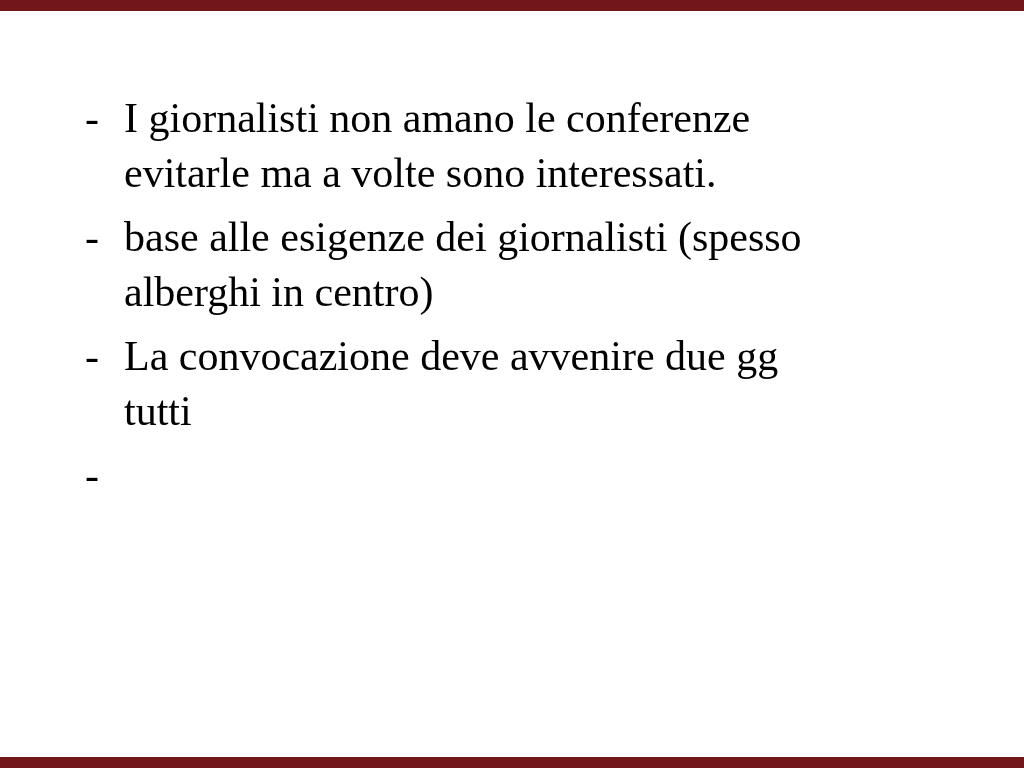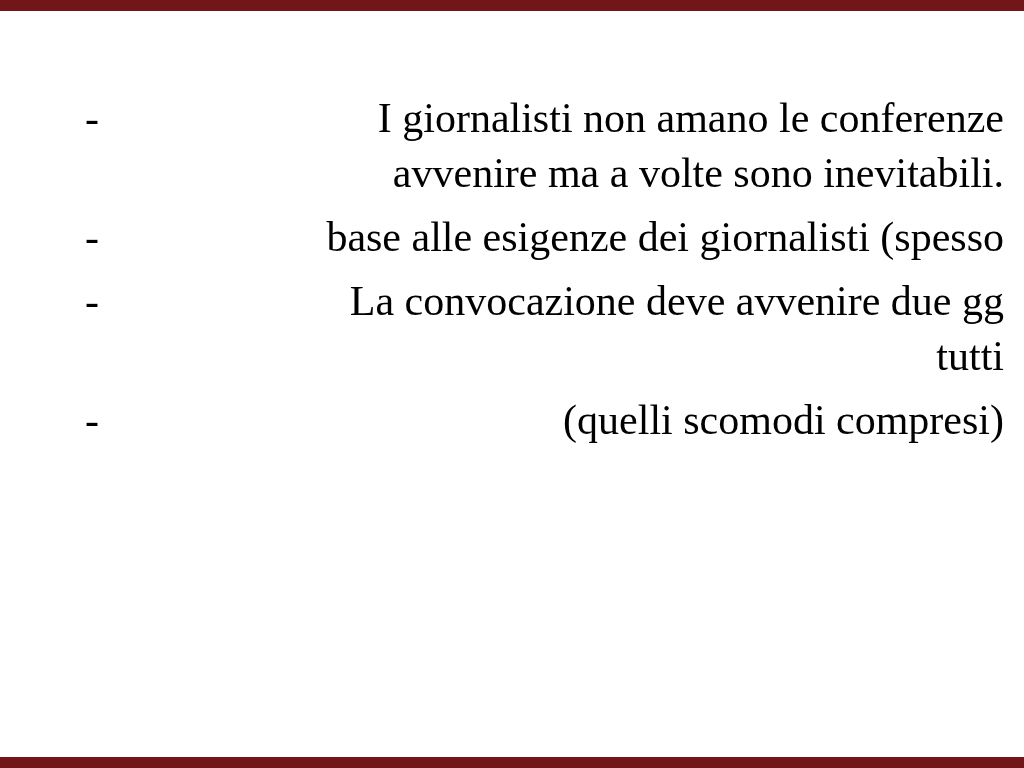--- a/index.html
+++ b/index.html
@@ -43,59 +43,58 @@
   }
   .bullet-lines {
     flex: 1 1 auto;
     min-width: 0;
   }
   .bullet-line {
     font-size: 42px;
     line-height: 55px;
     white-space: nowrap;
     letter-spacing: 0px;
-    text-align: right;
   }
 </style>
 </head>
 <body>
 
 <div class="slide">
 
   <div class="edge-bar top" style="background: rgb(115, 22, 25);"></div>
 
   <div class="bullet-list">
 
     <div class="bullet-item">
       <span class="bullet-marker">-</span>
       <div class="bullet-lines">
         <div class="bullet-line">I giornalisti non amano le conferenze</div>
-        <div class="bullet-line">avvenire ma a volte sono inevitabili.</div>
+        <div class="bullet-line">evitarle ma a volte sono interessati.</div>
       </div>
     </div>
 
     <div class="bullet-item">
       <span class="bullet-marker">-</span>
       <div class="bullet-lines">
         <div class="bullet-line">base alle esigenze dei giornalisti (spesso</div>
+        <div class="bullet-line">alberghi in centro)</div>
       </div>
     </div>
 
     <div class="bullet-item">
       <span class="bullet-marker">-</span>
       <div class="bullet-lines">
         <div class="bullet-line">La convocazione deve avvenire due gg</div>
         <div class="bullet-line">tutti</div>
       </div>
     </div>
 
     <div class="bullet-item">
       <span class="bullet-marker">-</span>
       <div class="bullet-lines">
-        <div class="bullet-line">(quelli scomodi compresi)</div>
       </div>
     </div>
 
   </div>
 
   <div class="edge-bar bottom" style="background: rgb(115, 22, 25);"></div>
 
 </div>
 
 </body></html>

